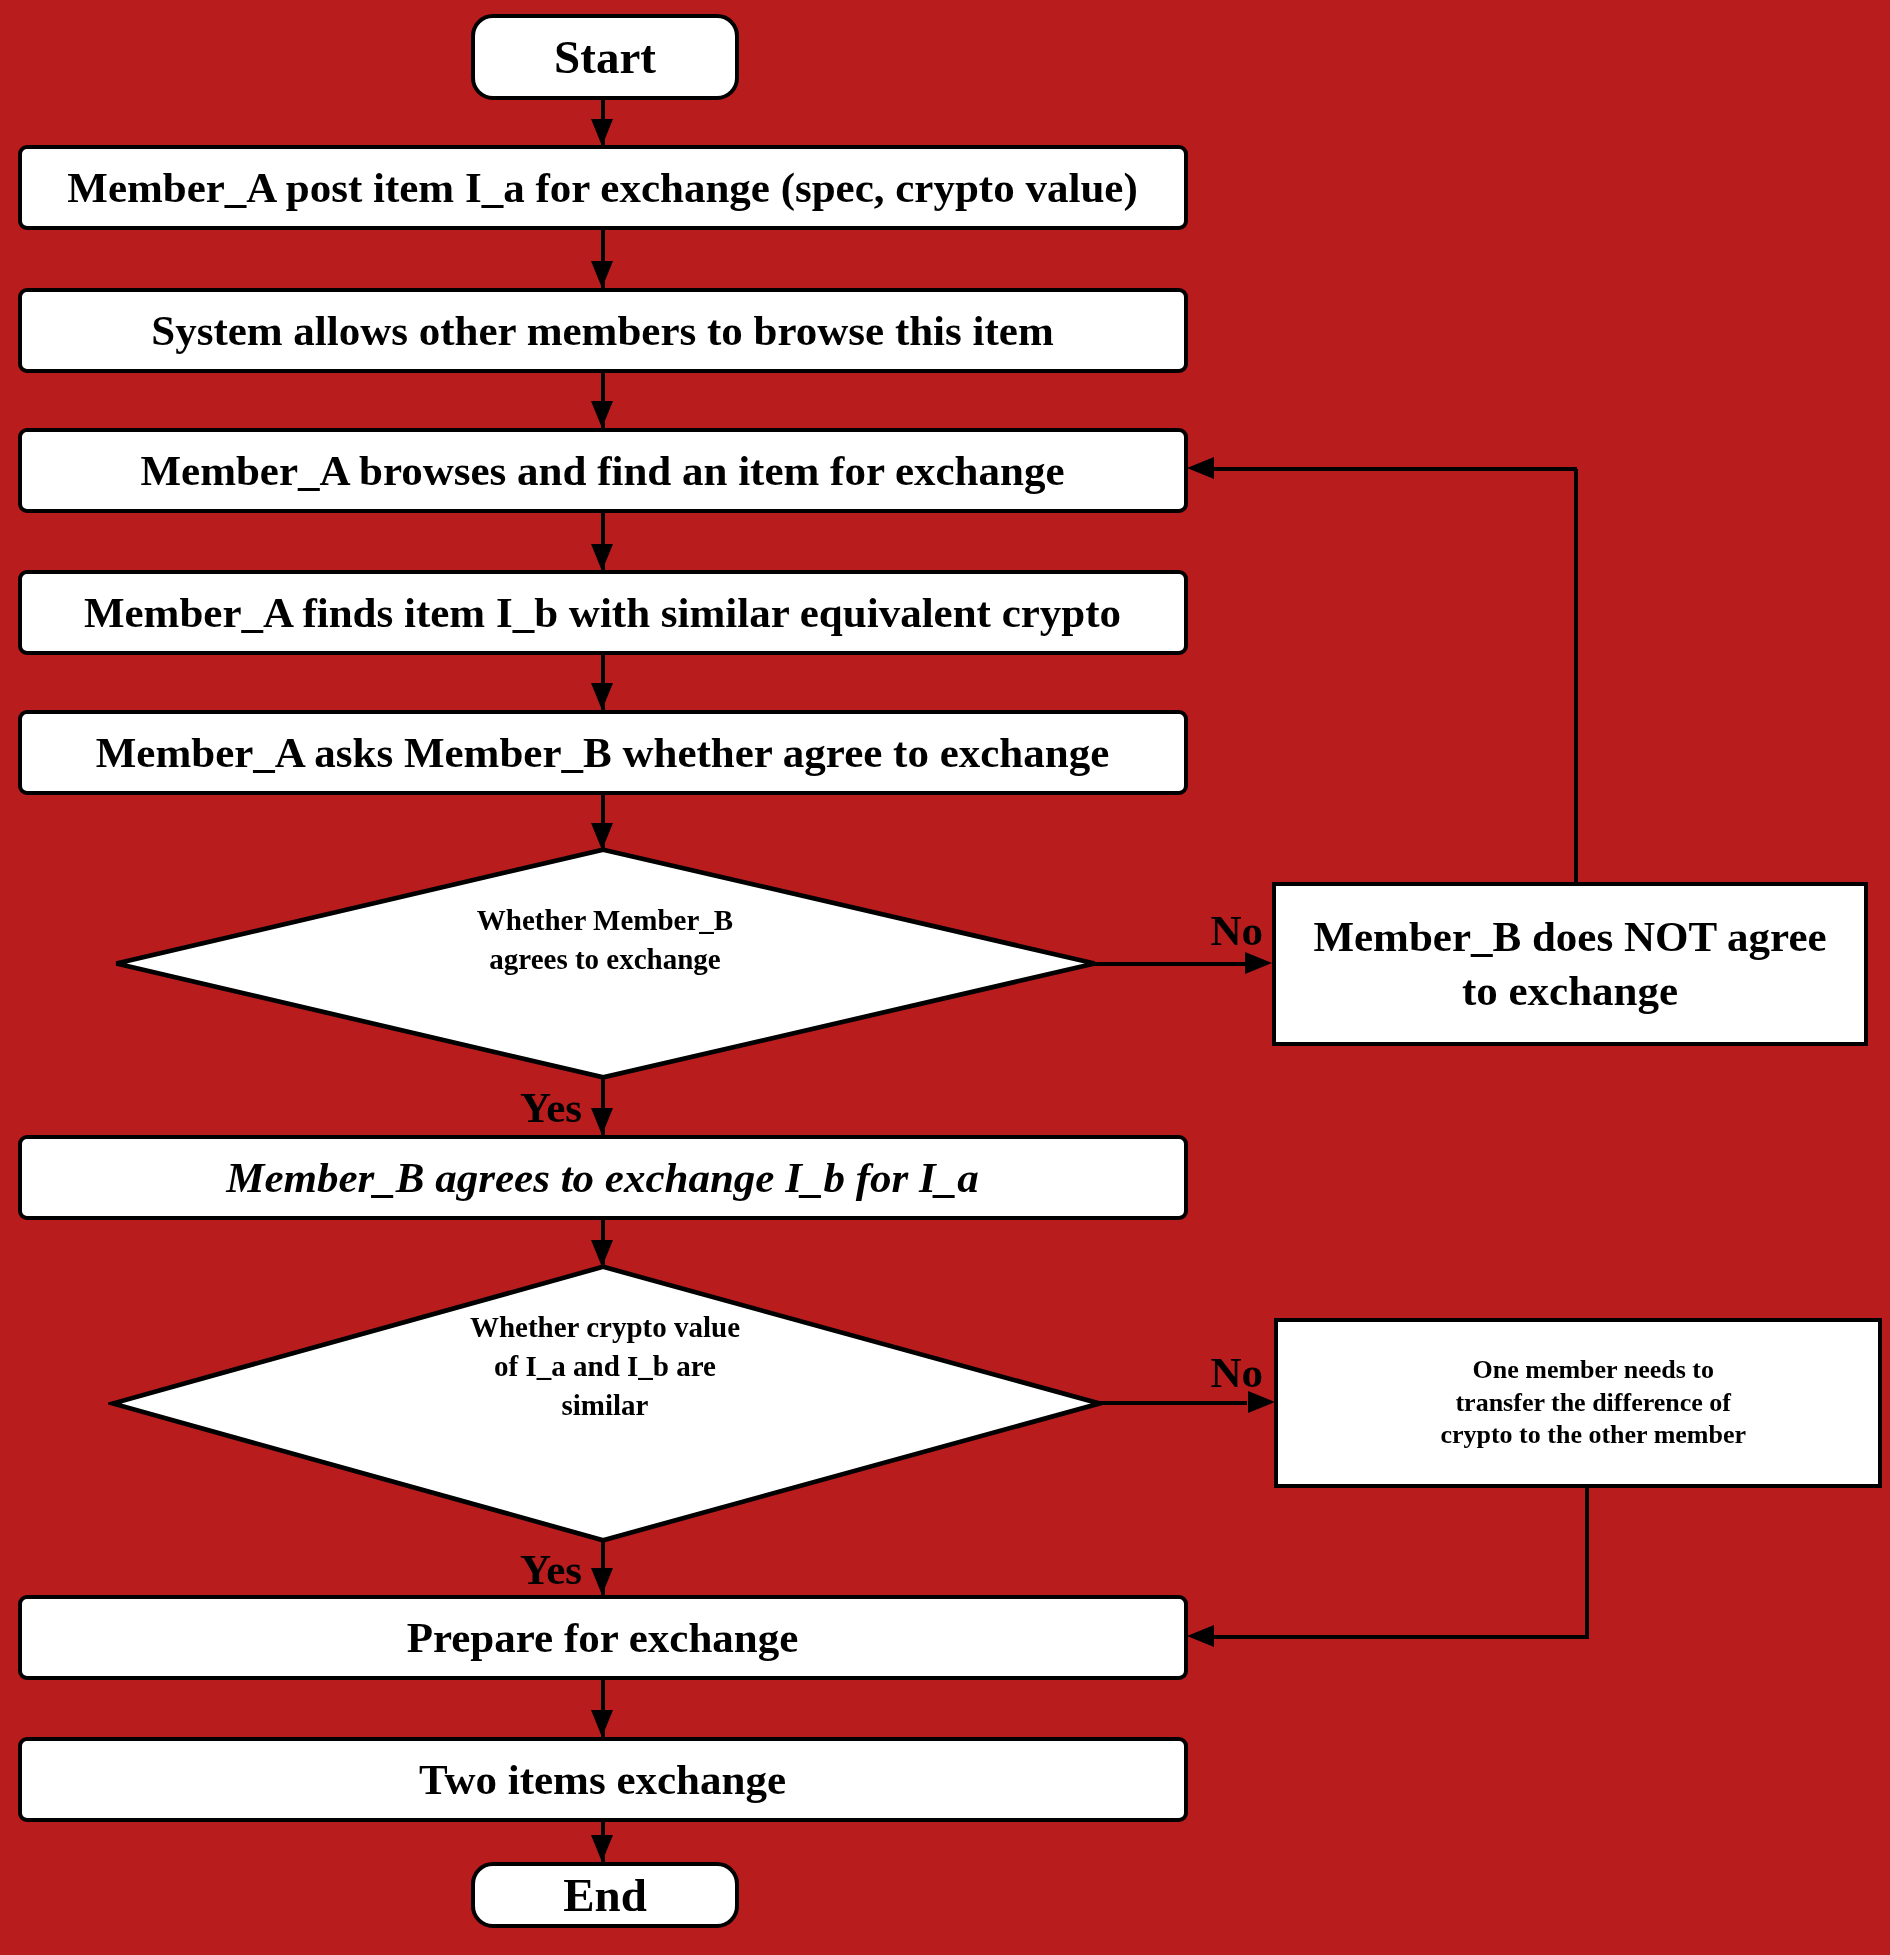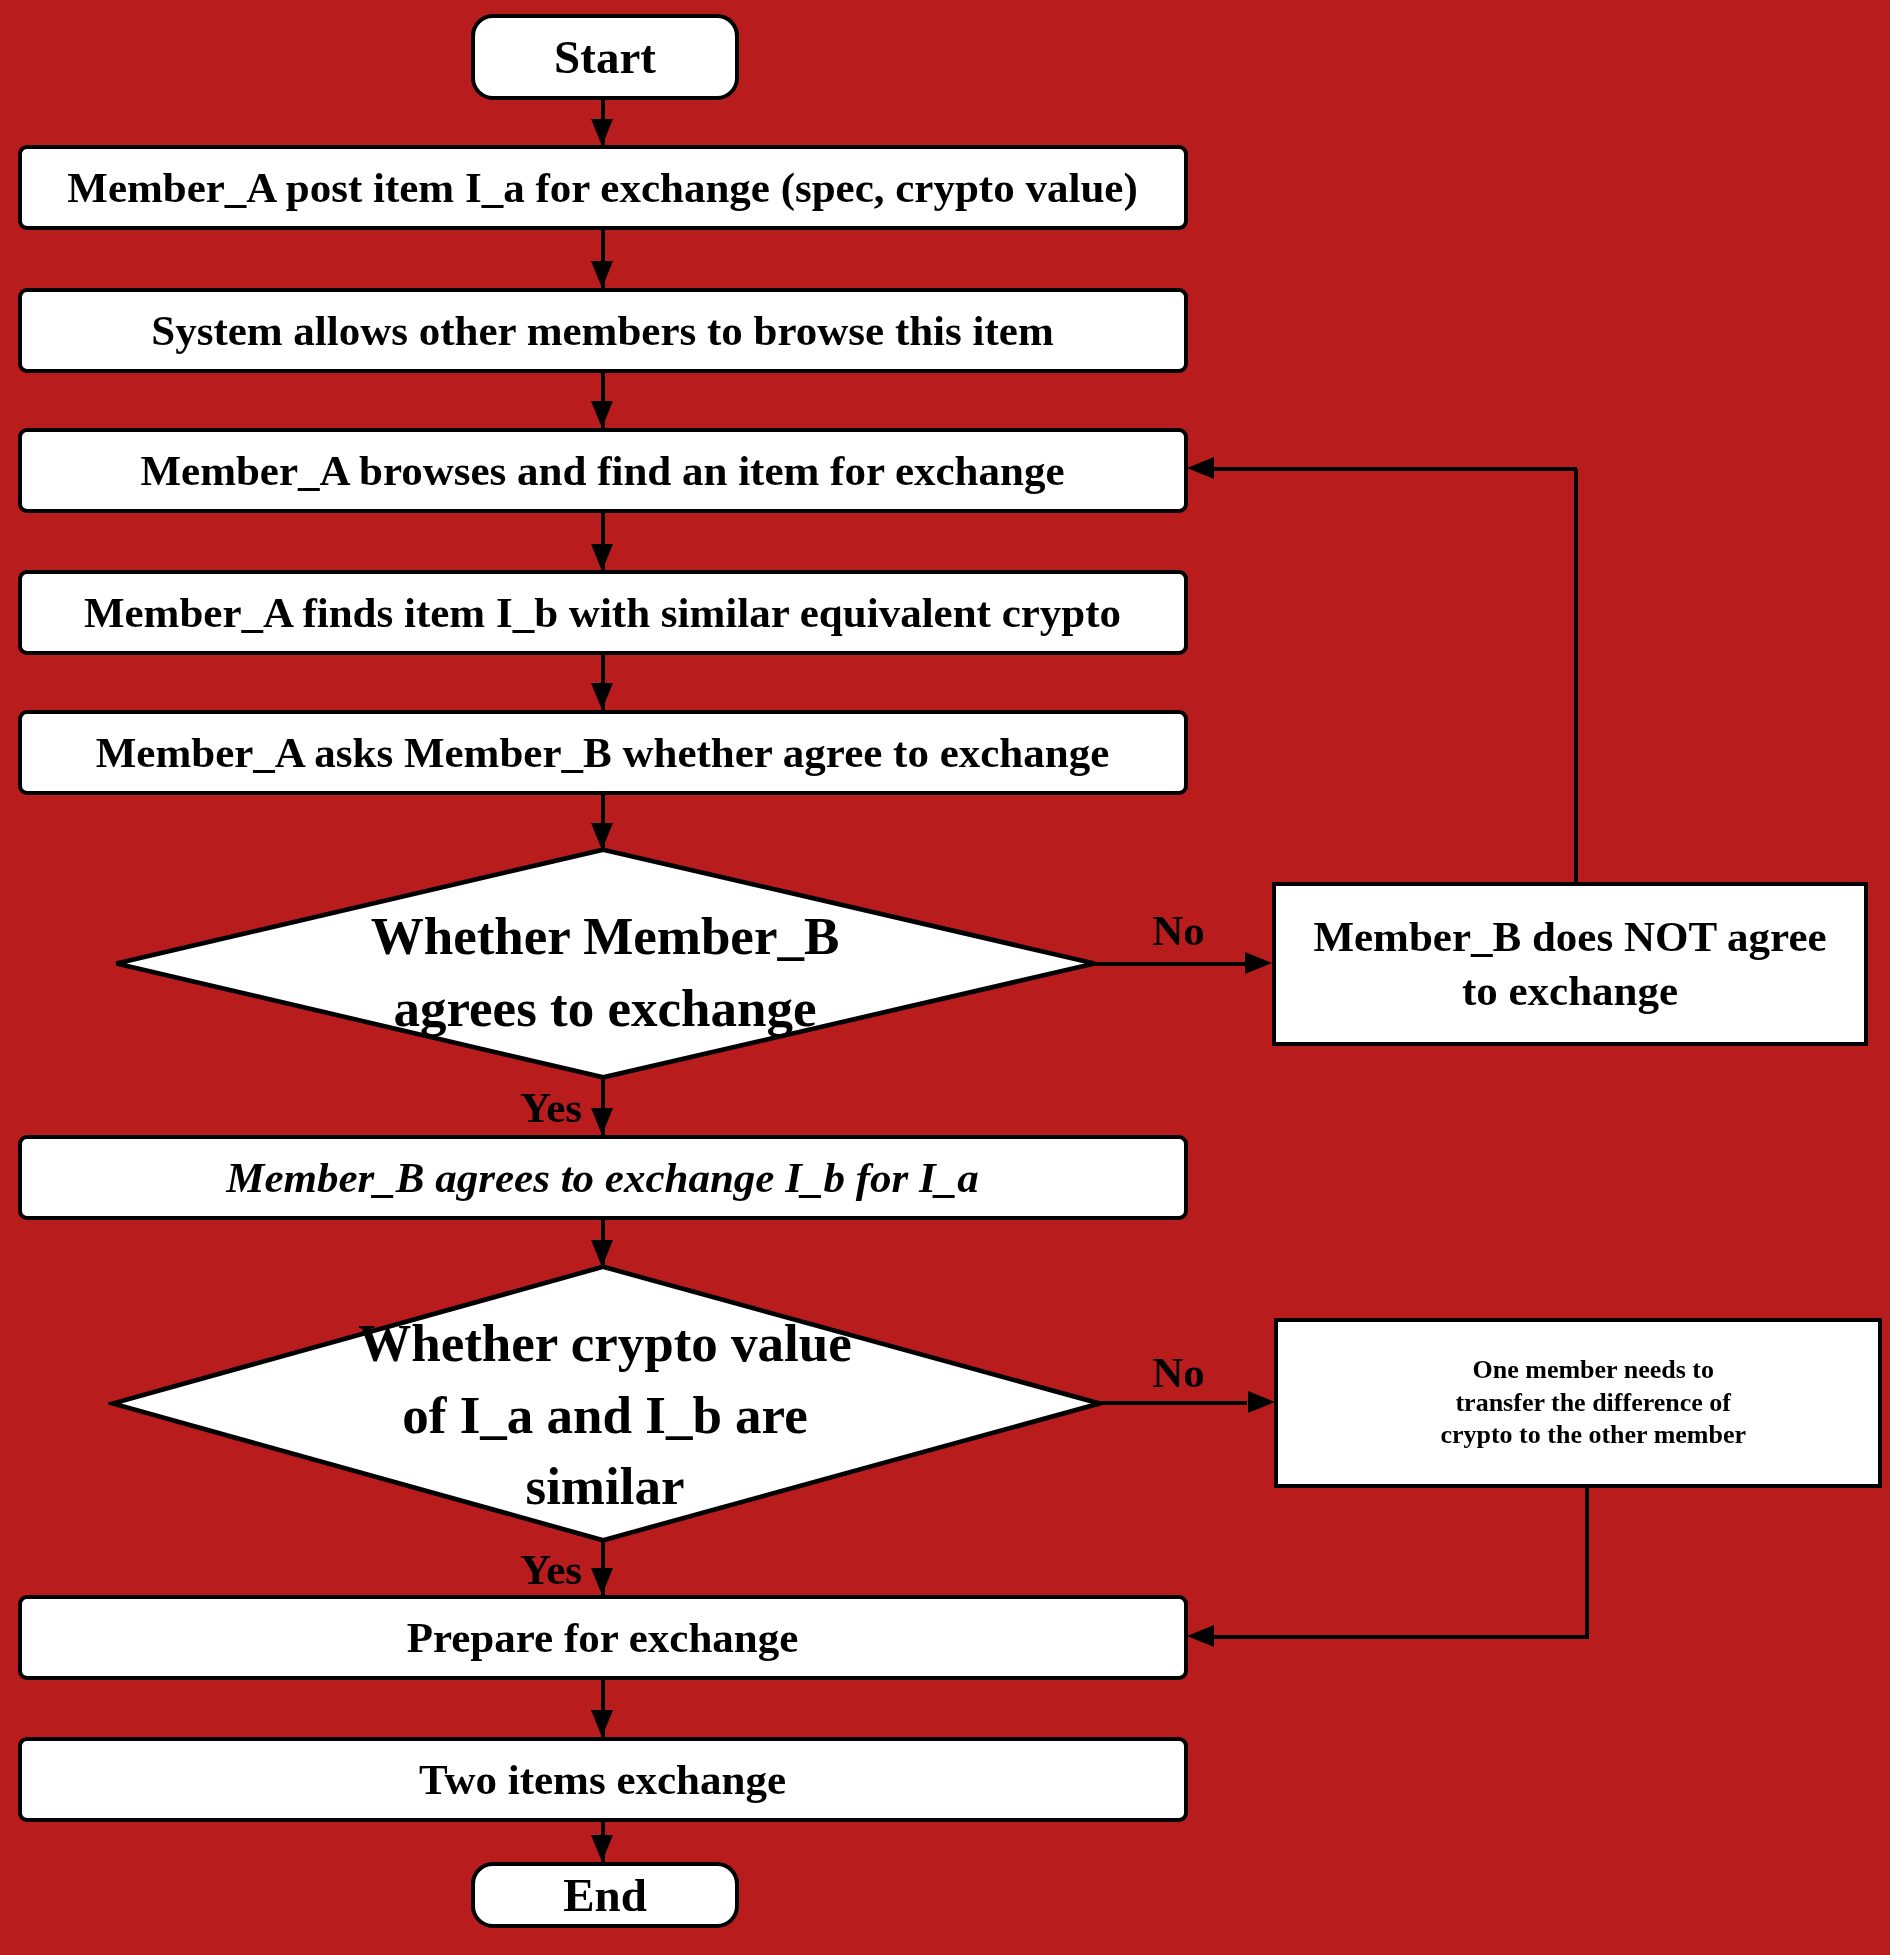--- a/index.html
+++ b/index.html
@@ -44,21 +44,21 @@
   .diamond-svg {
     position: absolute;
     display: block;
   }
   .diamond-label {
     position: absolute;
     width: 582px;
     left: 314px;
     text-align: center;
     font-weight: bold;
-    font-size: 53px;
+    font-size: 29px;
     line-height: 1.35;
     white-space: pre-line;
   }
   .vline {
     position: absolute;
     width: 3.5px;
     background: #000000;
   }
   .hline {
     position: absolute;
@@ -89,21 +89,21 @@
     border-bottom: 11.6px solid transparent;
     border-left: 27px solid #000000;
   }
   .edge-label {
     position: absolute;
     font-weight: bold;
     font-size: 43px;
     line-height: 1;
   }
   .align-right { text-align: right; }
-  .align-center { text-align: center; }
+  .align-center { text-align: right; }
 </style>
 </head>
 <body>
 
 <div id="canvas">
 
   <div class="node terminator" style="left:471px; top:14px; width:268px; height:86px;">Start</div>
 
   <div class="vline" style="left:601px; top:98px; height:48px;"></div>
   <div class="arrow-down" style="left:591px; top:119px;"></div>

